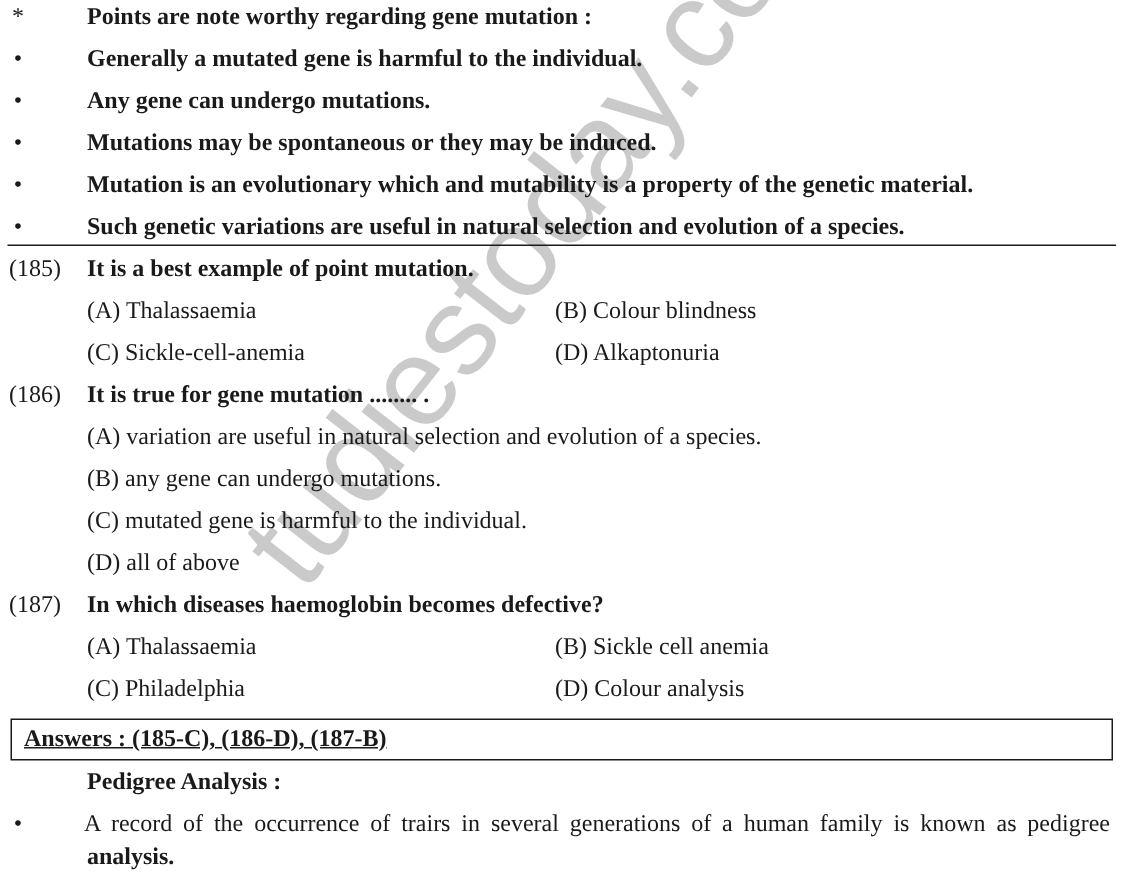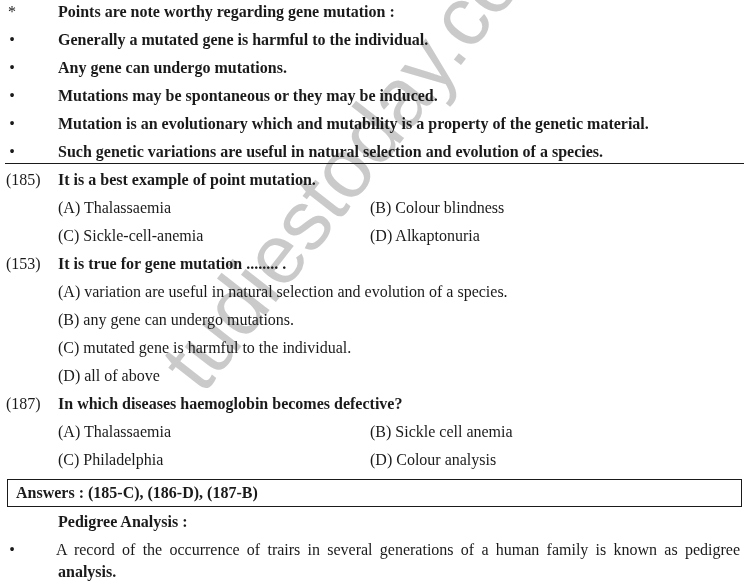--- a/index.html
+++ b/index.html
@@ -63,20 +63,21 @@
       border: 1.3px solid #1a1a1a;
       box-sizing: content-box;
     }
     .answers-text {
       position: absolute;
       left: 8px;
       top: 2px;
       line-height: 22px;
       font-weight: bold;
       white-space: nowrap;
+      text-decoration: underline;
     }
     .bold { font-weight: bold; }
     .justified {
       position: absolute;
       left: 56px;
       width: 684px;
       text-align: justify;
       text-align-last: justify;
     }
     .watermark {
@@ -141,21 +142,21 @@
       <span class="opt-right">(B) Colour blindness</span>
     </div>
     <div class="line" style="top:225px;">
       <span class="opt-left">(C) Sickle-cell-anemia</span>
       <span class="opt-right">(D) Alkaptonuria</span>
     </div>
   </div>
 
   <div>
     <div class="line" style="top:253px;">
-      <span class="qnum">(153)</span>
+      <span class="qnum">(186)</span>
       <span class="txt">It is true for gene mutation ........ .</span>
     </div>
     <div class="line" style="top:281px;">
       <span class="opt-left">(A) variation are useful in natural selection and evolution of a species.</span>
     </div>
     <div class="line" style="top:309px;">
       <span class="opt-left">(B) any gene can undergo mutations.</span>
     </div>
     <div class="line" style="top:337px;">
       <span class="opt-left">(C) mutated gene is harmful to the individual.</span>

